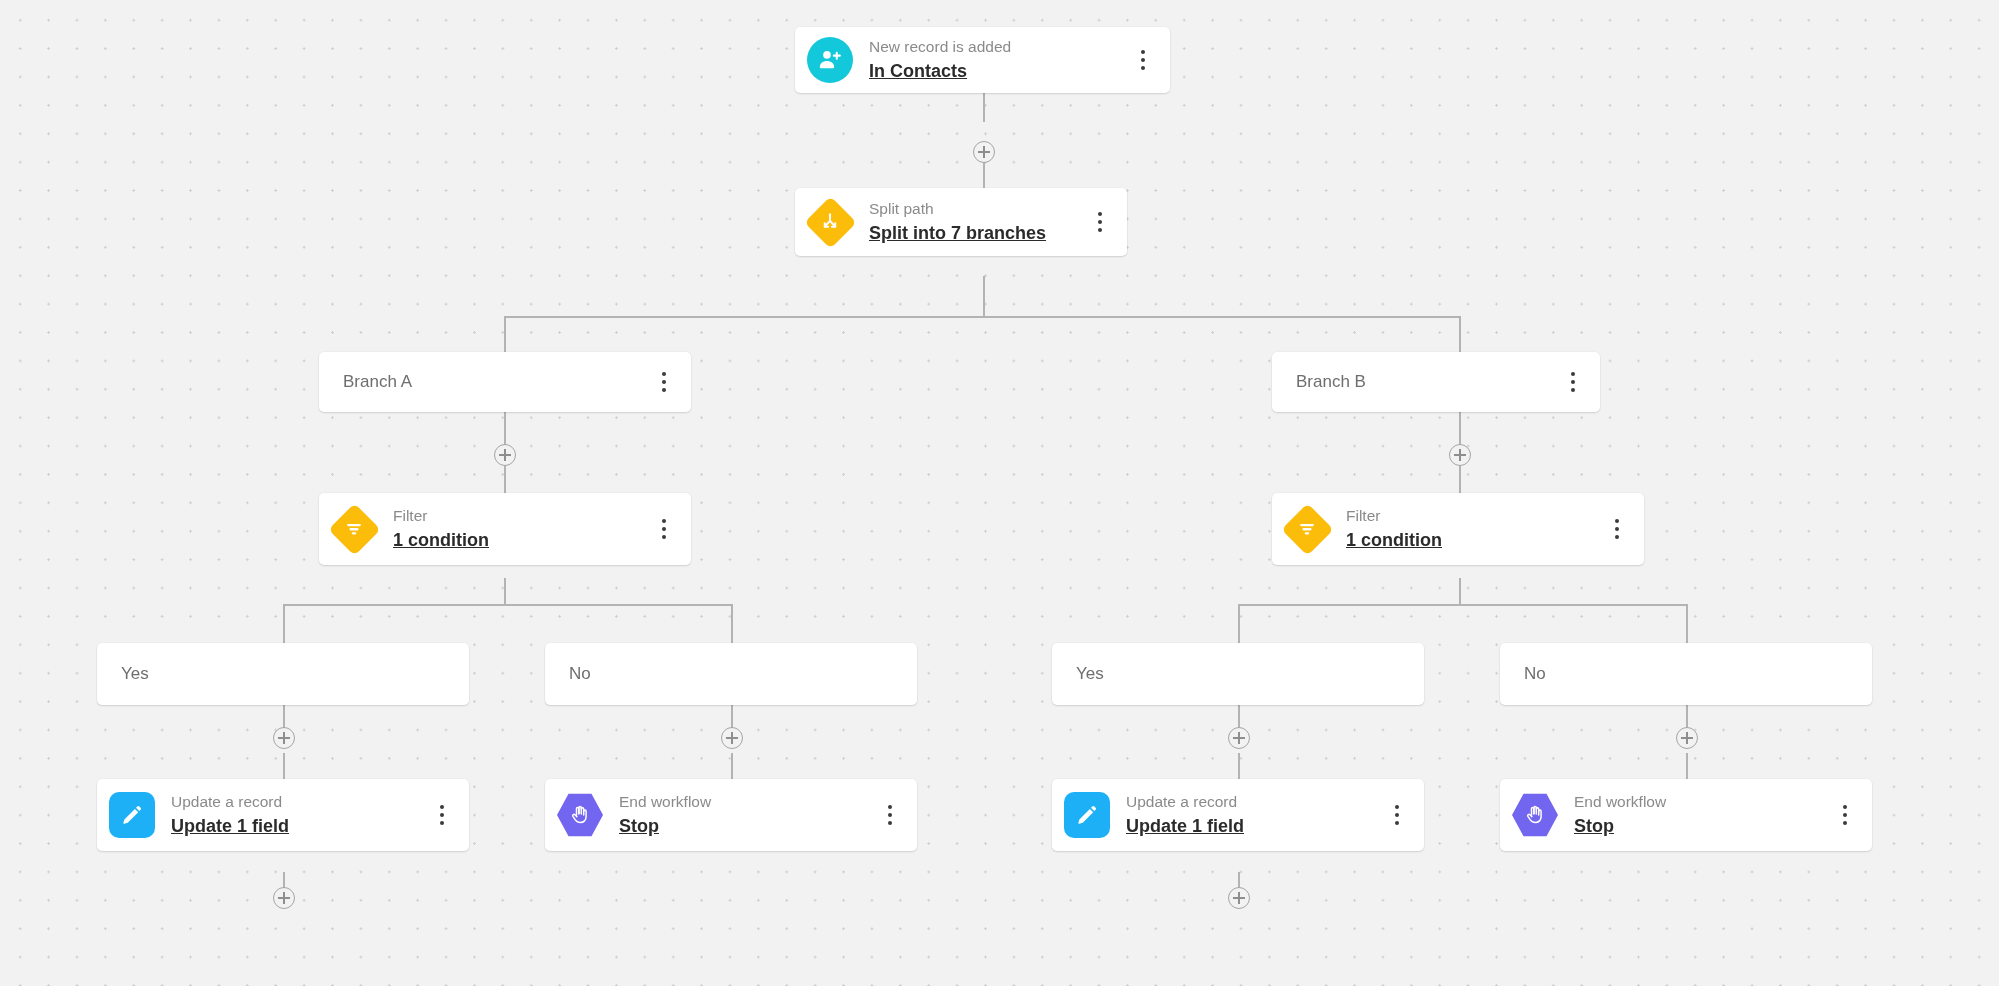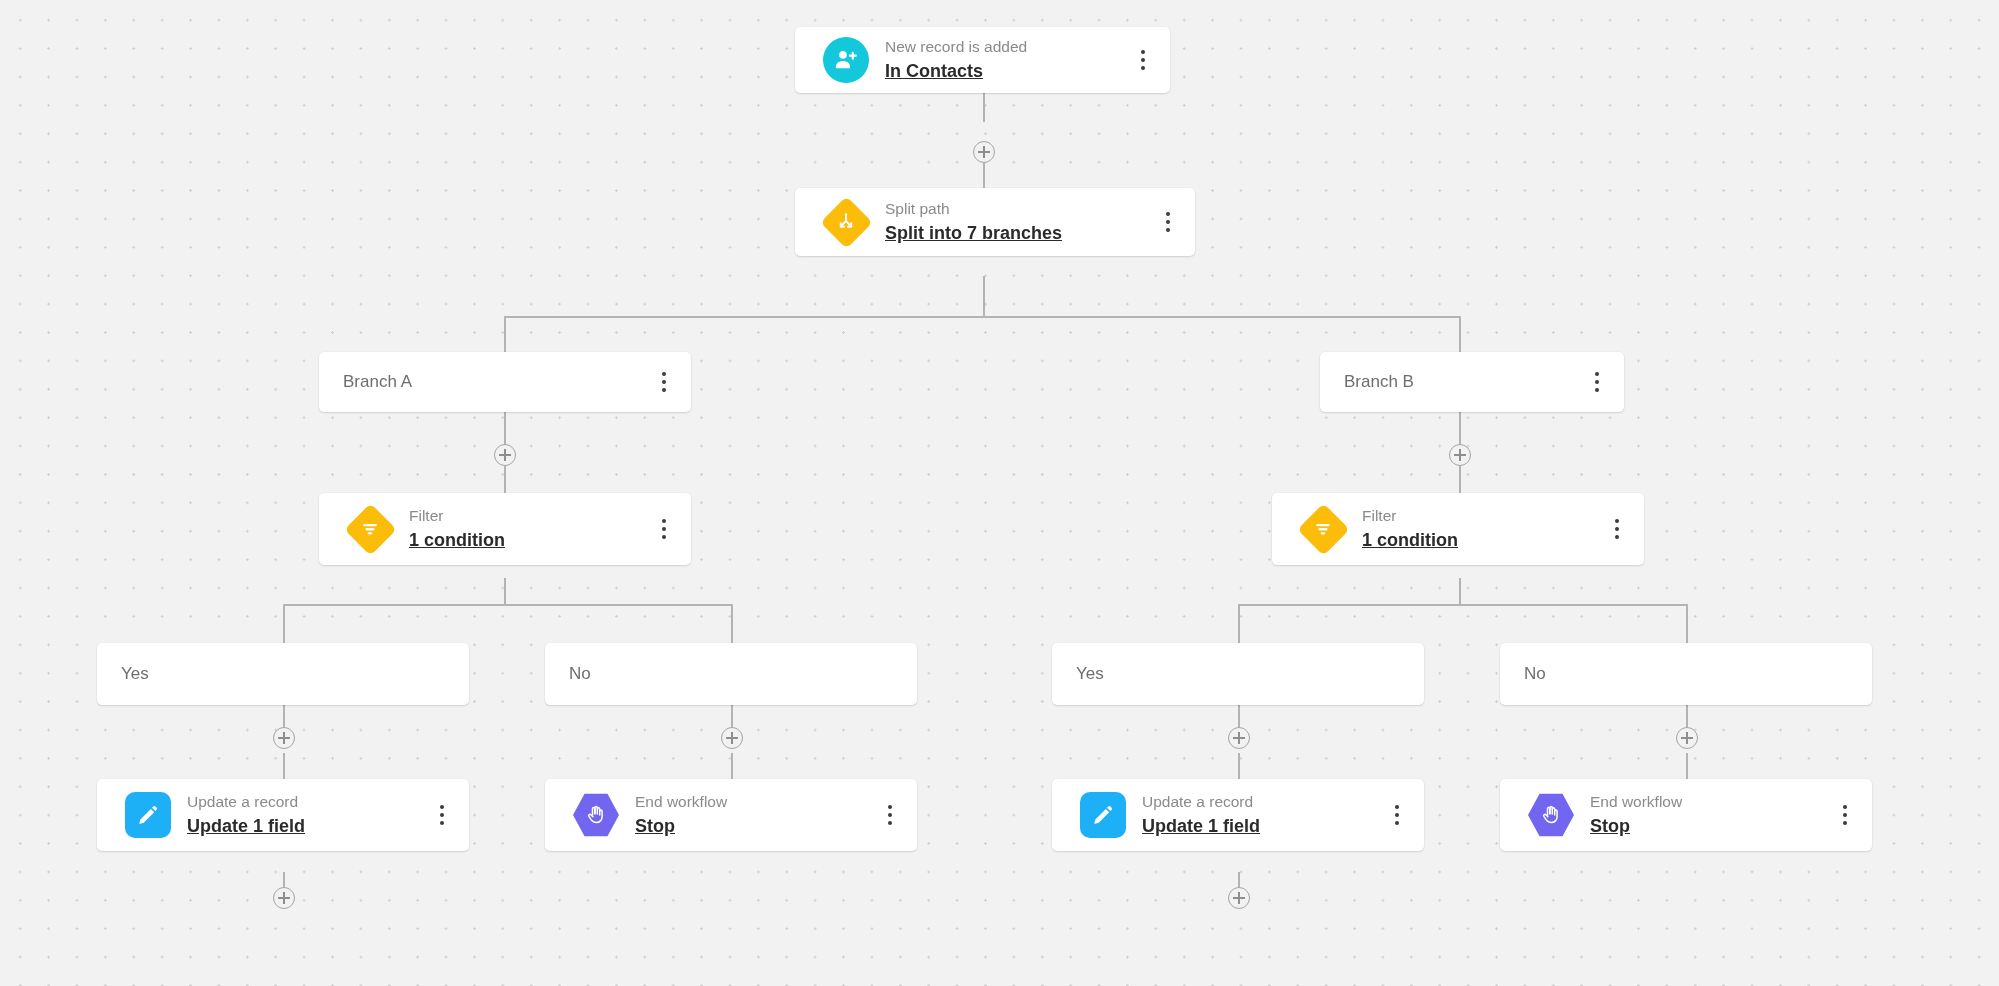--- a/index.html
+++ b/index.html
@@ -54,21 +54,21 @@
     position: absolute;
     background: #ffffff;
     border-radius: 5px;
     box-shadow: 0 1px 2px rgba(0,0,0,0.13), 0 0 0 0.5px rgba(0,0,0,0.03);
     box-sizing: border-box;
     display: flex;
     align-items: center;
     z-index: 2;
     cursor: pointer;
   }
-  .card.node { padding: 0 14px 0 28px; }
+  .card.node { padding: 0 14px 0 12px; }
   .card.label-card { padding: 0 14px 0 24px; }
 
   .node-icon {
     flex: 0 0 auto;
     width: 46px;
     height: 46px;
     margin-right: 16px;
     position: relative;
   }
   .node-text {
@@ -221,21 +221,21 @@
       <div class="node-sub">New record is added</div>
       <div class="node-title">In Contacts</div>
     </div>
     <div class="kebab">
         <i></i>
         <i></i>
         <i></i>
       </div>
   </div>
 
-  <div class="card node" style="left:795px; top:188px; width:400px; height:68px;">
+  <div class="card node" style="left:795px; top:188px; width:332px; height:68px;">
     <div class="node-icon">
       <div class="ico-diamond" style="background:#fcbc0a;"></div>
       <div class="ico-diamond-inner">
         <svg class="ico-svg" width="22" height="22" viewBox="0 0 24 24" fill="none" stroke="#ffffff" stroke-width="2.2" stroke-linecap="round" stroke-linejoin="round">
           <path d="M12 3.5v7.2"></path>
           <path d="M12 10.7L6.3 17"></path>
           <path d="M12 10.7L17.7 17"></path>
           <path d="M6.3 13.4v3.8h3.6"></path>
           <path d="M17.7 13.4v3.8h-3.6"></path>
         </svg>
@@ -254,21 +254,21 @@
 
   <div class="card label-card" style="left:319px; top:352px; width:372px; height:60px;gap:16px;">
     <div class="label-text" style="flex:1 1 auto;">Branch A</div>
     <div class="kebab">
         <i></i>
         <i></i>
         <i></i>
       </div>
   </div>
 
-  <div class="card label-card" style="left:1272px; top:352px; width:304px; height:60px;margin-left:48px;">
+  <div class="card label-card" style="left:1272px; top:352px; width:328px; height:60px;">
     <div class="label-text" style="flex:1 1 auto;">Branch B</div>
     <div class="kebab">
         <i></i>
         <i></i>
         <i></i>
       </div>
   </div>
 
   <div class="card node" style="left:319px; top:493px; width:372px; height:72px;">
     <div class="node-icon">

